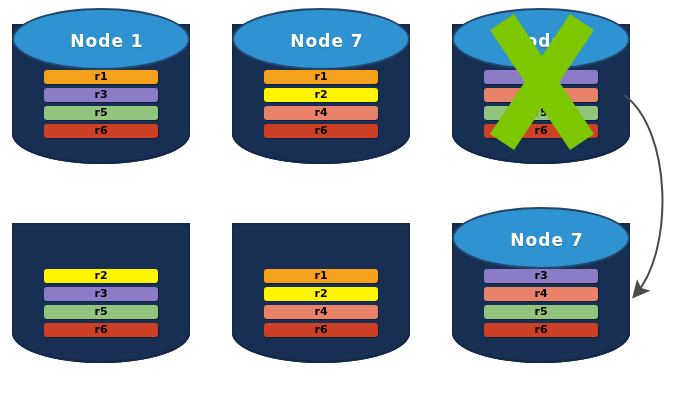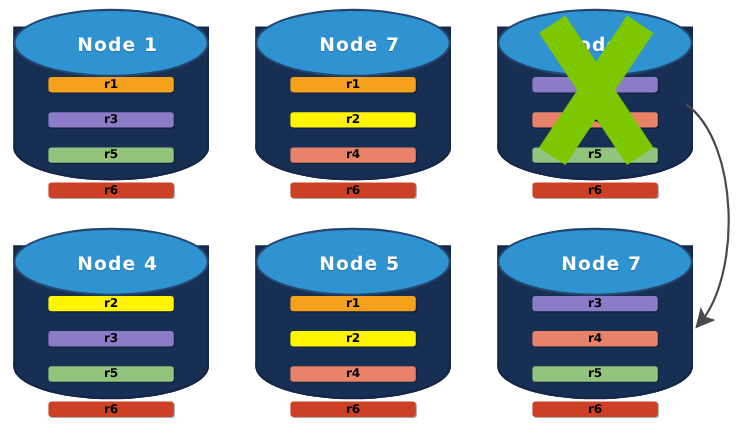--- a/index.html
+++ b/index.html
@@ -74,21 +74,21 @@
   
   .bars {
     position: absolute;
     left: 32px;
     top: 62px;
     width: 114px;
   }
   .bar {
     position: relative;
     height: 14px;
-    margin-bottom: 18px;
+    margin-bottom: 4px;
     border-radius: 3px;
     display: flex;
     align-items: center;
     justify-content: center;
     box-shadow: 1px 1px 0 rgba(0,0,0,.35);
   }
   .bar-label {
     font-size: 11px;
     font-weight: bold;
     color: #000000;
@@ -198,42 +198,36 @@
           <div class="bar" style="background: rgb(140, 123, 199);">
             <span class="bar-label">r3</span>
           </div>
           <div class="bar" style="background: rgb(147, 196, 125);">
             <span class="bar-label">r5</span>
           </div>
           <div class="bar" style="background: rgb(204, 65, 37);">
             <span class="bar-label">r6</span>
           </div>
         </div>
-        <div class="cyl-top">
-          <span class="cyl-title">Node 4</span>
-        </div>
       </div>
       <div class="node" style="left: 232px; top: 207px;">
         <div class="cyl-body"></div>
         <div class="bars">
           <div class="bar" style="background: rgb(245, 161, 28);">
             <span class="bar-label">r1</span>
           </div>
           <div class="bar" style="background: rgb(255, 245, 0);">
             <span class="bar-label">r2</span>
           </div>
           <div class="bar" style="background: rgb(232, 131, 106);">
             <span class="bar-label">r4</span>
           </div>
           <div class="bar" style="background: rgb(204, 65, 37);">
             <span class="bar-label">r6</span>
           </div>
-        </div>
-        <div class="cyl-top">
-          <span class="cyl-title">Node 5</span>
         </div>
       </div>
       <div class="node" style="left: 452px; top: 207px;">
         <div class="cyl-body"></div>
         <div class="bars">
           <div class="bar" style="background: rgb(140, 123, 199);">
             <span class="bar-label">r3</span>
           </div>
           <div class="bar" style="background: rgb(232, 131, 106);">
             <span class="bar-label">r4</span>

